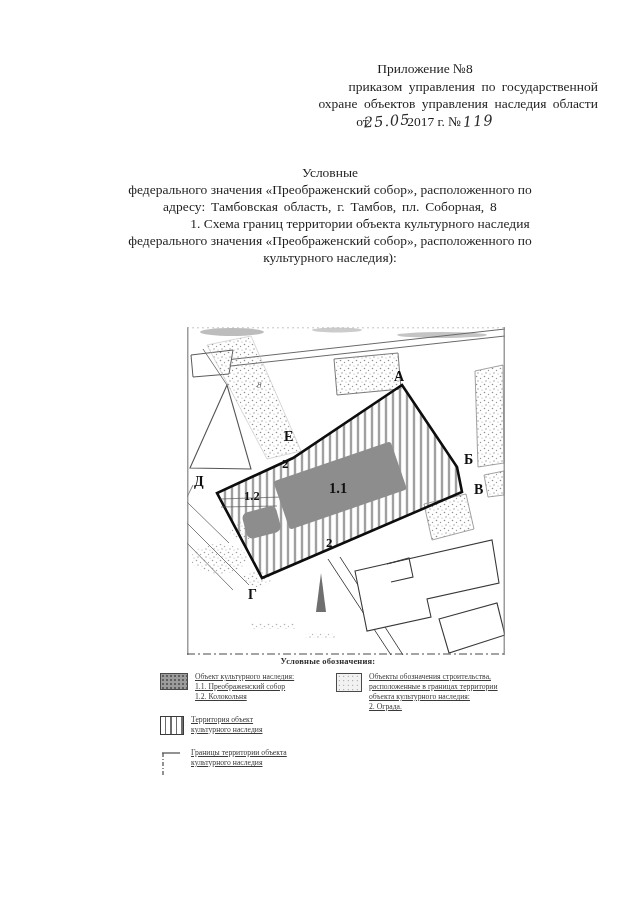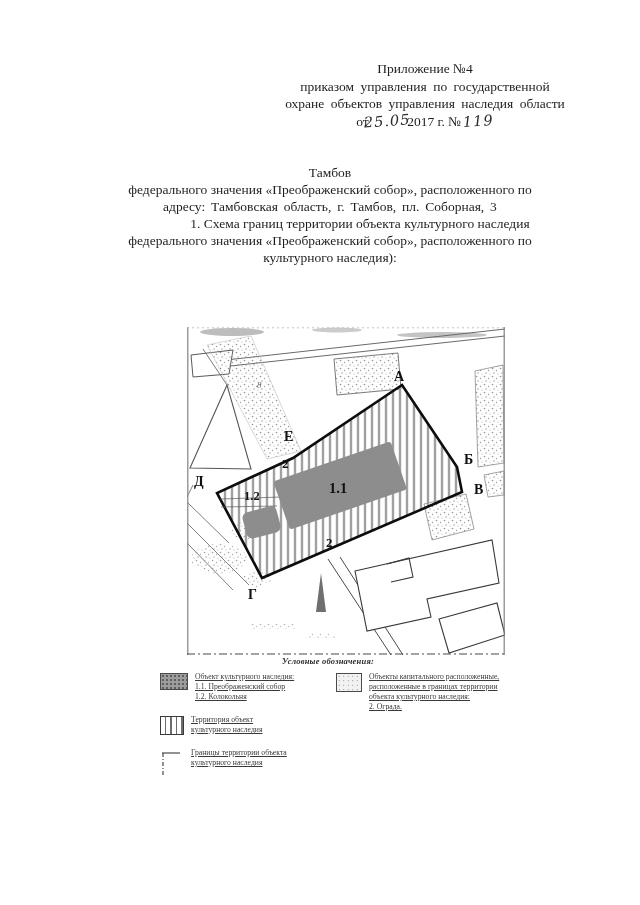--- a/index.html
+++ b/index.html
@@ -6,21 +6,21 @@
   .page{
     position:relative;width:640px;height:905px;background:#ffffff;
     font-family:"Liberation Serif", serif;color:#1e1e1e;overflow:hidden;
     margin:0 auto;
   }
   
   .hdr{
     position:absolute;top:60px;left:252px;width:346px;
     text-align:center;font-size:13.5px;line-height:17.5px;
   }
-  .hdr .wsp{word-spacing:3px;}
+  .hdr .wsp{word-spacing:3px;text-align:right;}
   .hand{
     font-family:"DejaVu Serif", serif;font-style:italic;font-size:14.5px;
     display:inline-block;transform:rotate(-4deg);color:#2b2b2b;
     letter-spacing:1px;
   }
   .hand.date{margin-left:-5px;margin-right:-3px;}
   .hand.num{margin-left:2px;}
   
   .ttl{
     position:absolute;top:164px;left:66px;width:528px;
@@ -35,21 +35,21 @@
   .vlabel{font-weight:bold;font-size:14px;fill:#101010;}
   .alabel{font-weight:bold;font-size:13px;fill:#101010;}
   .slabel{font-style:italic;font-size:9px;fill:#6c6c6c;}
   
   .legend{
     position:absolute;left:152px;top:656px;width:352px;height:120px;
     font-size:7.7px;line-height:10px;color:#3a3a3a;
   }
   .leg-head{
     text-align:center;font-weight:bold;font-size:8.5px;letter-spacing:.2px;
-    margin-bottom:5px;color:#2e2e2e;font-style:italic;
+    margin-bottom:5px;color:#2e2e2e;
   }
   .leg-col-l{position:absolute;left:8px;top:16px;width:172px;}
   .leg-col-r{position:absolute;left:184px;top:16px;width:168px;}
   .leg-row{display:flex;align-items:flex-start;margin-bottom:13px;text-decoration:underline;}
   .leg-txt{flex:1;padding-left:7px;}
   .sw-dark{
     width:26px;height:15px;flex:0 0 26px;border:1px solid #4a4a4a;
     background-color:#9c9c9c;
     background-image:radial-gradient(#5f5f5f 0.8px, rgba(0,0,0,0) 0.9px);
     background-size:4px 4px;margin-top:1px;
@@ -67,31 +67,31 @@
     margin-top:1px;
   }
   .sw-bound{flex:0 0 24px;margin-top:0;}
 </style>
 </head>
 <body>
 
 <div class="page">
 
   <div class="hdr">
-    <div>Приложение №4</div>
+    <div>Приложение №8</div>
     <div class="wsp">приказом  управления  по государственной</div>
     <div class="wsp">охране  объектов управления  наследия   области</div>
     <div><span>от</span><span class="hand date">25.05</span><span>2017 г.</span>&nbsp;<span>№</span><span class="hand num">119</span>
     </div>
   </div>
 
   <div class="ttl">
-    <div>Тамбов</div>
+    <div>Условные</div>
     <div>федерального значения «Преображенский собор», расположенного по</div>
-    <div class="wsp">адресу: Тамбовская область, г. Тамбов, пл. Соборная, 3</div>
+    <div class="wsp">адресу: Тамбовская область, г. Тамбов, пл. Соборная, 8</div>
     <div class="left-line">1. Схема границ территории объекта культурного наследия</div>
     <div>федерального значения «Преображенский собор», расположенного по</div>
     <div>культурного наследия):</div>
   </div>
 
   <div class="map">
     <svg width="318" height="328" viewBox="0 0 318 328" xmlns="http://www.w3.org/2000/svg">
       <defs>
         <pattern id="hatch" width="7" height="7" patternUnits="userSpaceOnUse">
           <path d="M3,0 V7" stroke="#a0a0a0" stroke-width="2.4"></path>
@@ -223,21 +223,21 @@
           <div>Границы территории объекта</div>
           <div>культурного наследия</div>
         </div>
       </div>
     </div>
 
     <div class="leg-col-r">
       <div class="leg-row">
         <div class="sw-light"></div>
         <div class="leg-txt">
-          <div>Объекты капитального расположенные,</div>
+          <div>Объекты обозначения строительства,</div>
           <div>расположенные в границах территории</div>
           <div>объекта культурного наследия:</div>
           <div>2. Ограда.</div>
         </div>
       </div>
     </div>
   </div>
 
 </div>
 

